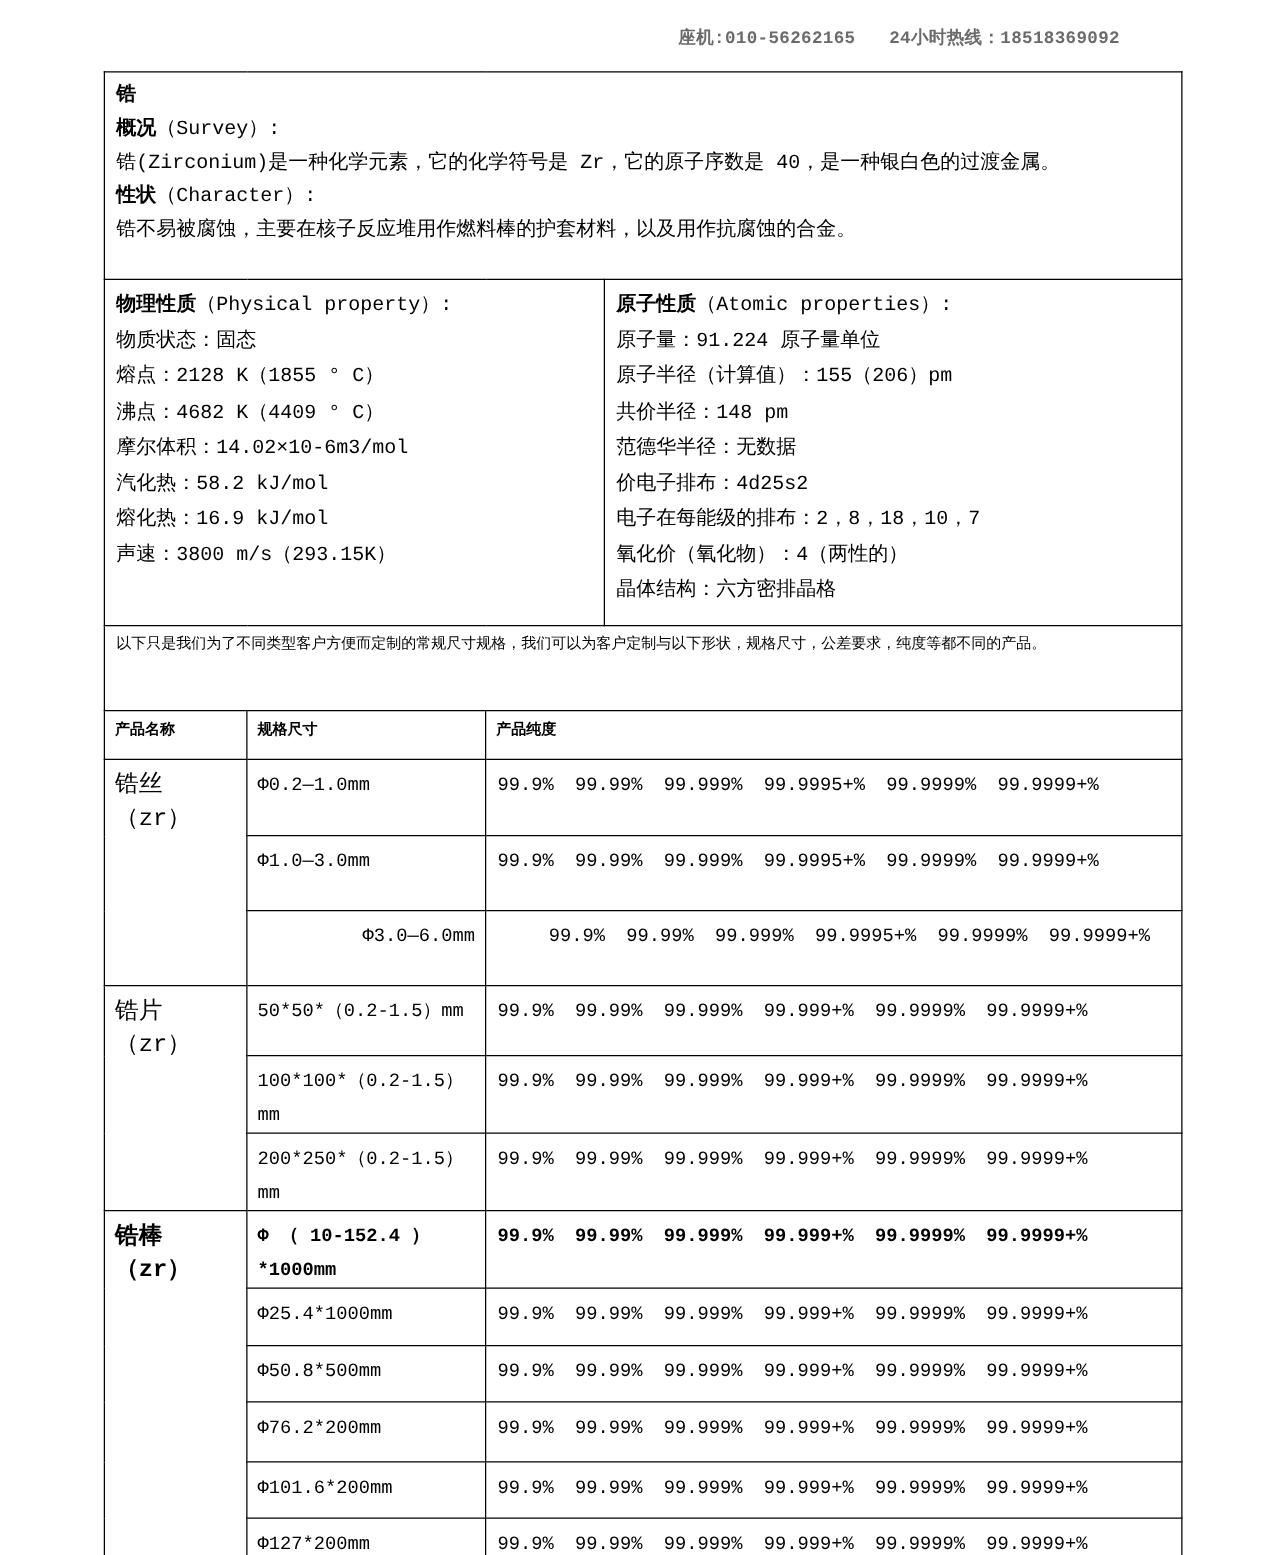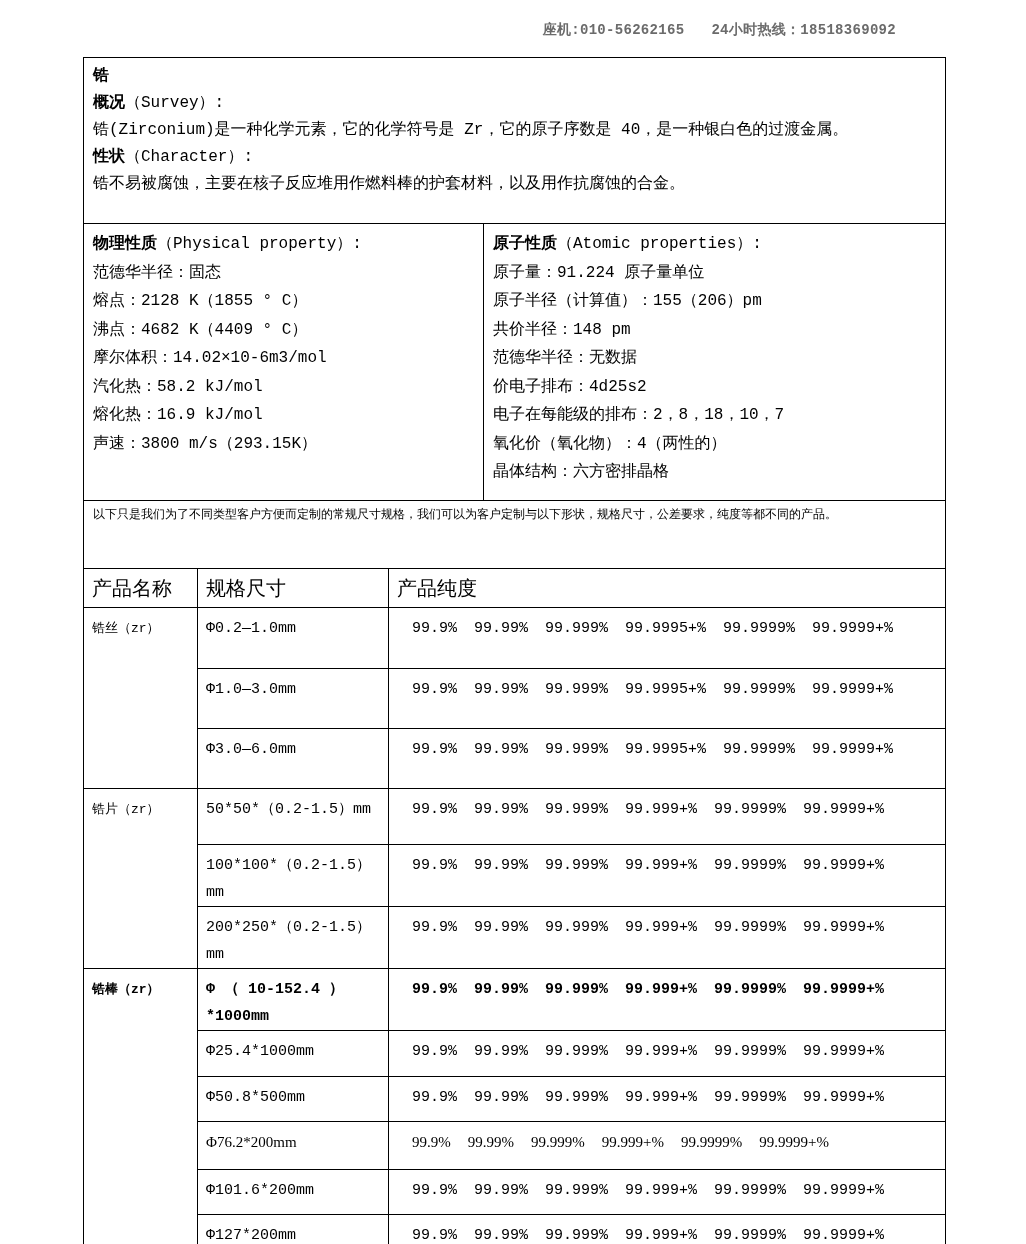--- a/index.html
+++ b/index.html
@@ -24,24 +24,24 @@
   .b { font-weight:bold; }
 
   
   td.sec2 { height:277px; padding:6px 10px 0 9px; font-size:16px; line-height:28.5px; }
   .prop-line { white-space:nowrap; }
 
   
   td.sec3 { height:68px; padding:1px 12px 0 9px; font-size:12px; line-height:27px; }
 
   
-  tr.thead td { height:39px; padding:6px 8px 0; font-weight:normal; font-size:20px; }
+  tr.thead td { height:39px; padding:6px 8px 0; font-weight:bold; font-size:12px; }
   td.cell { padding:7px 8px 0; font-size:15px; line-height:27px; }
-  td.name-cell { font-size:13px; }
-  td.purity-cell { padding-left:23px; }
+  td.name-cell { font-size:19px; }
+  td.purity-cell { padding-left:9px; }
   .purity { display:inline-block; margin-right:17px; font-size:15px; white-space:nowrap; }
 </style>
 </head>
 <body>
 
 <div class="topbar">
   <span>座机:010-56262165</span><span class="gap"></span><span>24小时热线：18518369092</span>
 </div>
 
 <div class="doc">
@@ -61,21 +61,21 @@
         <div>锆(Zirconium)是一种化学元素，它的化学符号是 Zr，它的原子序数是 40，是一种银白色的过渡金属。</div>
         <div><span class="b">性状</span><span>（Character）:</span></div>
         <div>锆不易被腐蚀，主要在核子反应堆用作燃料棒的护套材料，以及用作抗腐蚀的合金。</div>
       </td>
     </tr>
 
     <tr>
       <td class="sec2" colspan="3">
         <div class="prop-line"><span class="b">物理性质</span><span>（Physical property）:</span></div>
         <div>
-              <div class="prop-line">范德华半径：固态</div>
+              <div class="prop-line">物质状态：固态</div>
               <div class="prop-line">熔点：2128 K（1855 ° C）</div>
               <div class="prop-line">沸点：4682 K（4409 ° C）</div>
               <div class="prop-line">摩尔体积：14.02×10-6m3/mol</div>
               <div class="prop-line">汽化热：58.2 kJ/mol</div>
               <div class="prop-line">熔化热：16.9 kJ/mol</div>
               <div class="prop-line">声速：3800 m/s（293.15K）</div>
             </div>
       </td>
       <td class="sec2">
         <div class="prop-line"><span class="b">原子性质</span><span>（Atomic properties）:</span></div>
@@ -108,21 +108,21 @@
       <tbody id="product-body">
         <tr style="height: 61px;">
           <td class="cell name-cell" rowspan="3">锆丝（zr）</td>
           <td class="cell spec-cell">Φ0.2—1.0mm</td>
           <td class="cell purity-cell" colspan="2"><span class="purity">99.9%</span><span class="purity">99.99%</span><span class="purity">99.999%</span><span class="purity">99.9995+%</span><span class="purity">99.9999%</span><span class="purity">99.9999+%</span></td>
         </tr>
         <tr style="height: 60px;">
           <td class="cell spec-cell">Φ1.0—3.0mm</td>
           <td class="cell purity-cell" colspan="2"><span class="purity">99.9%</span><span class="purity">99.99%</span><span class="purity">99.999%</span><span class="purity">99.9995+%</span><span class="purity">99.9999%</span><span class="purity">99.9999+%</span></td>
         </tr>
-        <tr style="height: 60px;">
+        <tr style="height: 60px; text-align: right;">
           <td class="cell spec-cell">Φ3.0—6.0mm</td>
           <td class="cell purity-cell" colspan="2"><span class="purity">99.9%</span><span class="purity">99.99%</span><span class="purity">99.999%</span><span class="purity">99.9995+%</span><span class="purity">99.9999%</span><span class="purity">99.9999+%</span></td>
         </tr>
         <tr style="height: 56px;">
           <td class="cell name-cell" rowspan="3">锆片（zr）</td>
           <td class="cell spec-cell">50*50*（0.2-1.5）mm</td>
           <td class="cell purity-cell" colspan="2"><span class="purity">99.9%</span><span class="purity">99.99%</span><span class="purity">99.999%</span><span class="purity">99.999+%</span><span class="purity">99.9999%</span><span class="purity">99.9999+%</span></td>
         </tr>
         <tr style="height: 56px;">
           <td class="cell spec-cell">100*100*（0.2-1.5）mm</td>
@@ -138,21 +138,21 @@
           <td class="cell purity-cell" colspan="2"><span class="purity">99.9%</span><span class="purity">99.99%</span><span class="purity">99.999%</span><span class="purity">99.999+%</span><span class="purity">99.9999%</span><span class="purity">99.9999+%</span></td>
         </tr>
         <tr style="height: 46px; margin-top: 16px;">
           <td class="cell spec-cell">Φ25.4*1000mm</td>
           <td class="cell purity-cell" colspan="2"><span class="purity">99.9%</span><span class="purity">99.99%</span><span class="purity">99.999%</span><span class="purity">99.999+%</span><span class="purity">99.9999%</span><span class="purity">99.9999+%</span></td>
         </tr>
         <tr style="height: 45px;">
           <td class="cell spec-cell">Φ50.8*500mm</td>
           <td class="cell purity-cell" colspan="2"><span class="purity">99.9%</span><span class="purity">99.99%</span><span class="purity">99.999%</span><span class="purity">99.999+%</span><span class="purity">99.9999%</span><span class="purity">99.9999+%</span></td>
         </tr>
-        <tr style="height: 48px; font-family: Liberation Serif, serif;">
+        <tr style="height: 48px;">
           <td class="cell spec-cell">Φ76.2*200mm</td>
           <td class="cell purity-cell" colspan="2"><span class="purity">99.9%</span><span class="purity">99.99%</span><span class="purity">99.999%</span><span class="purity">99.999+%</span><span class="purity">99.9999%</span><span class="purity">99.9999+%</span></td>
         </tr>
         <tr style="height: 45px;">
           <td class="cell spec-cell">Φ101.6*200mm</td>
           <td class="cell purity-cell" colspan="2"><span class="purity">99.9%</span><span class="purity">99.99%</span><span class="purity">99.999%</span><span class="purity">99.999+%</span><span class="purity">99.9999%</span><span class="purity">99.9999+%</span></td>
         </tr>
         <tr style="height: 46px;">
           <td class="cell spec-cell">Φ127*200mm</td>
           <td class="cell purity-cell" colspan="2"><span class="purity">99.9%</span><span class="purity">99.99%</span><span class="purity">99.999%</span><span class="purity">99.999+%</span><span class="purity">99.9999%</span><span class="purity">99.9999+%</span></td>

